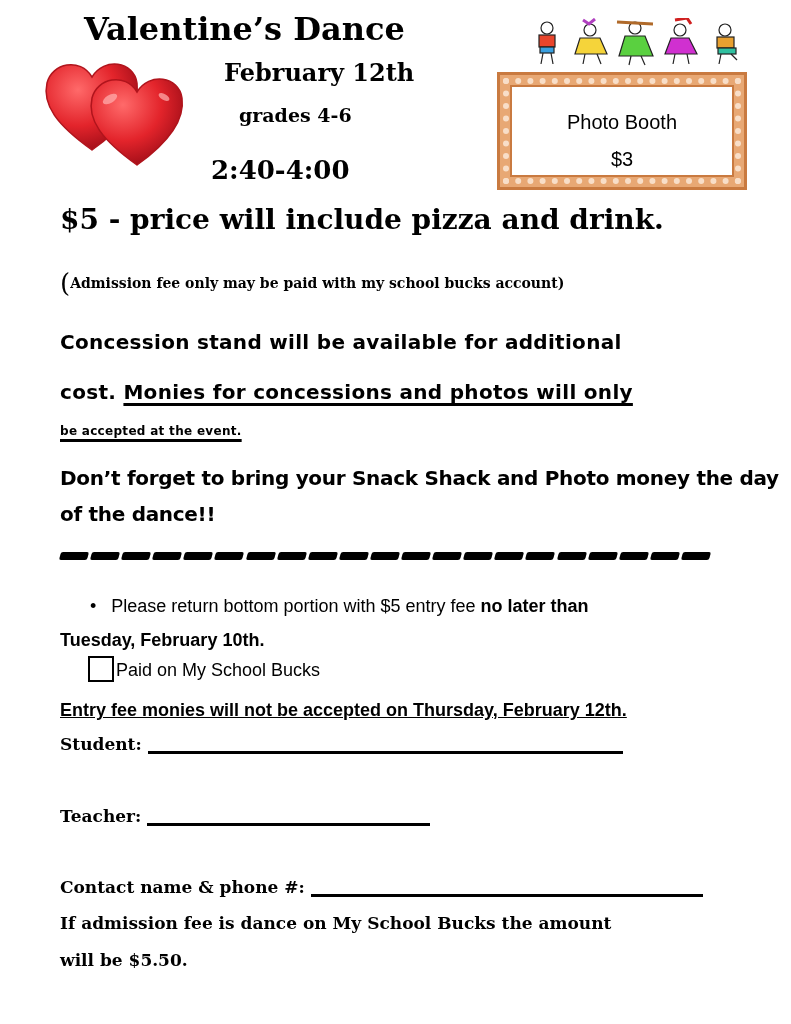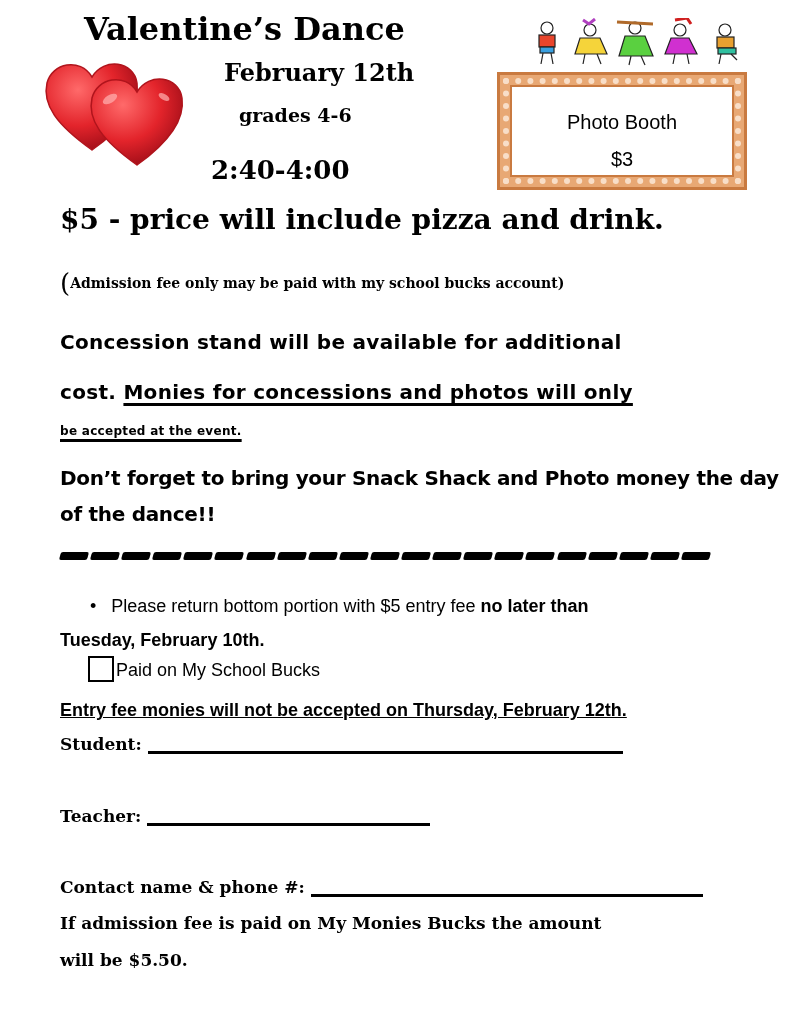--- a/index.html
+++ b/index.html
@@ -166,14 +166,14 @@
   <div class="field-line"></div>
 </div>
 <div class="abs serif-heavy field-row" id="teacher-row">
   <span>Teacher:</span>
   <div class="field-line"></div>
 </div>
 <div class="abs serif-heavy field-row" id="contact-row">
   <span>Contact name &amp; phone #:</span>
   <div class="field-line"></div>
 </div>
-<div class="abs serif-heavy" id="fee-note1">If admission fee is paid on My Monies Bucks the amount</div>
+<div class="abs serif-heavy" id="fee-note1">If admission fee is dance on My School Bucks the amount</div>
 <div class="abs serif-heavy" id="fee-note2">will be $5.50.</div>
 
 </body></html>

